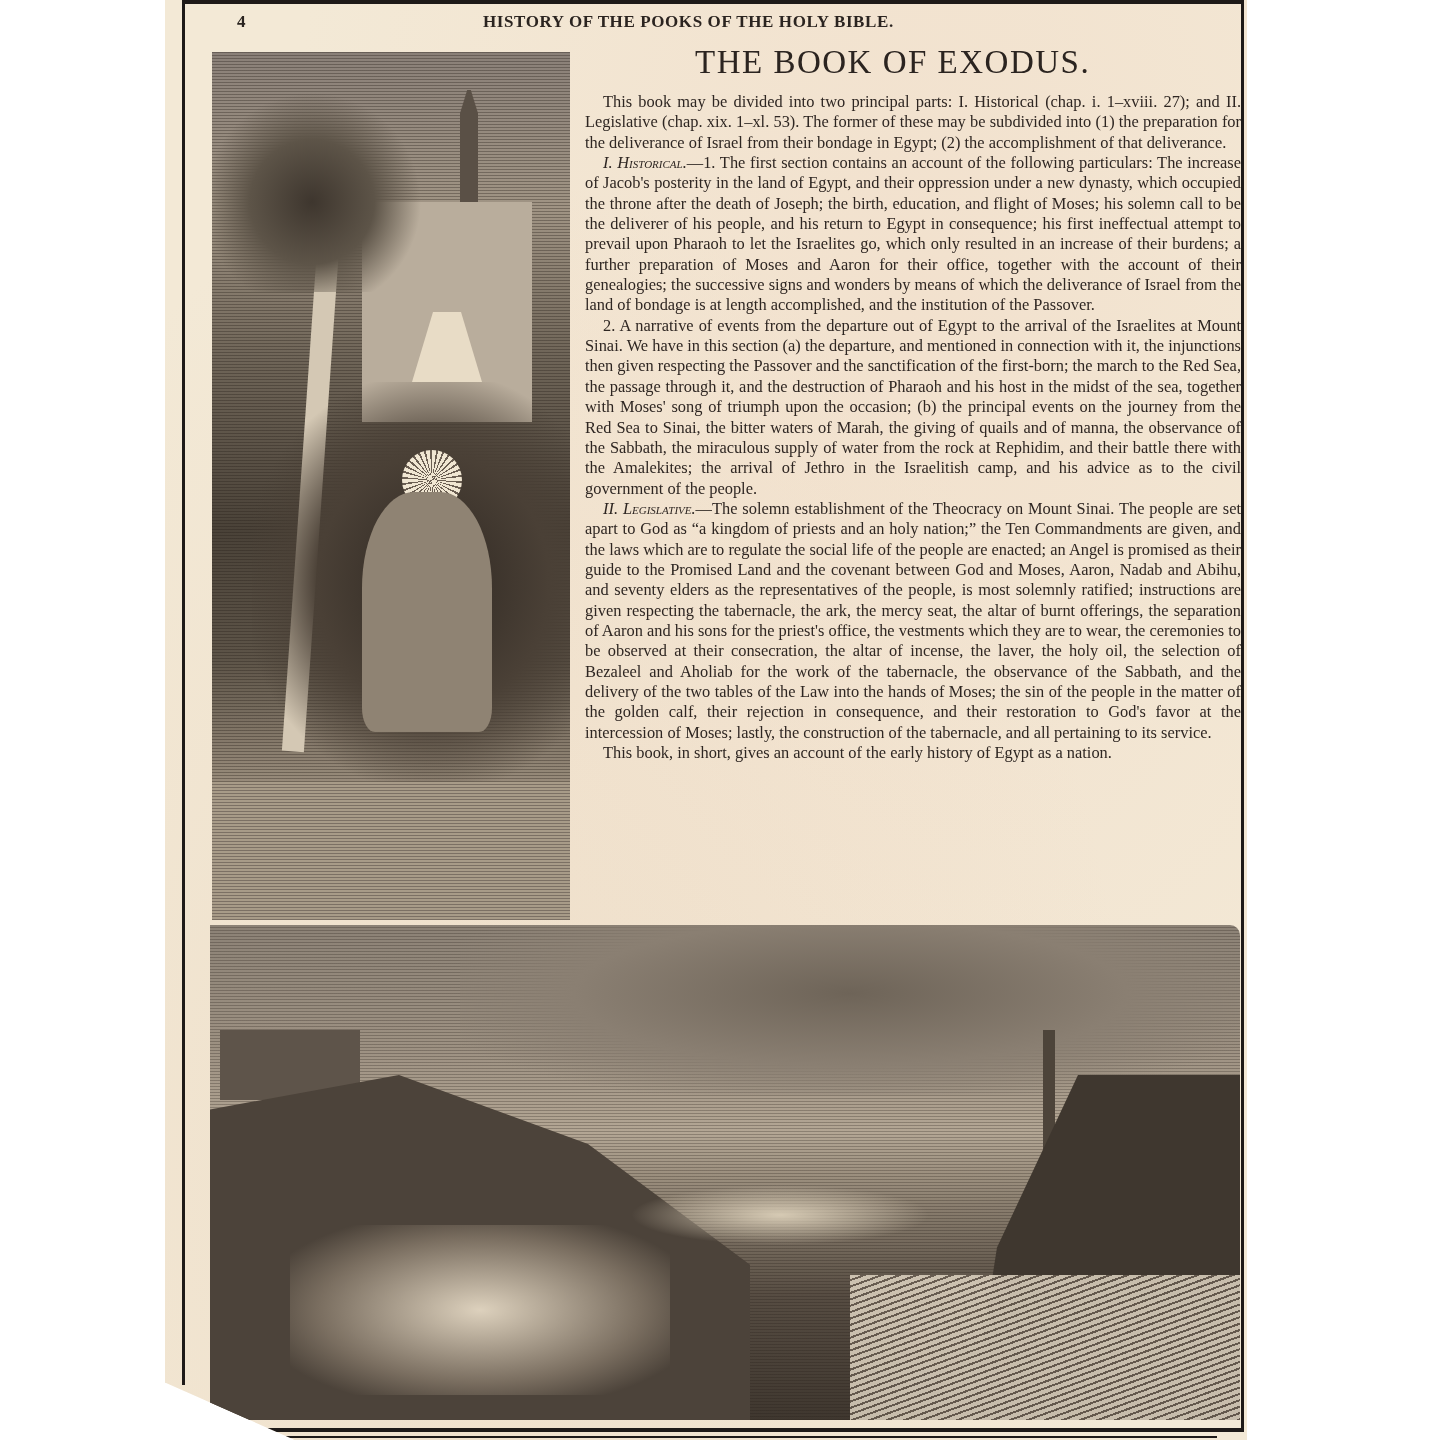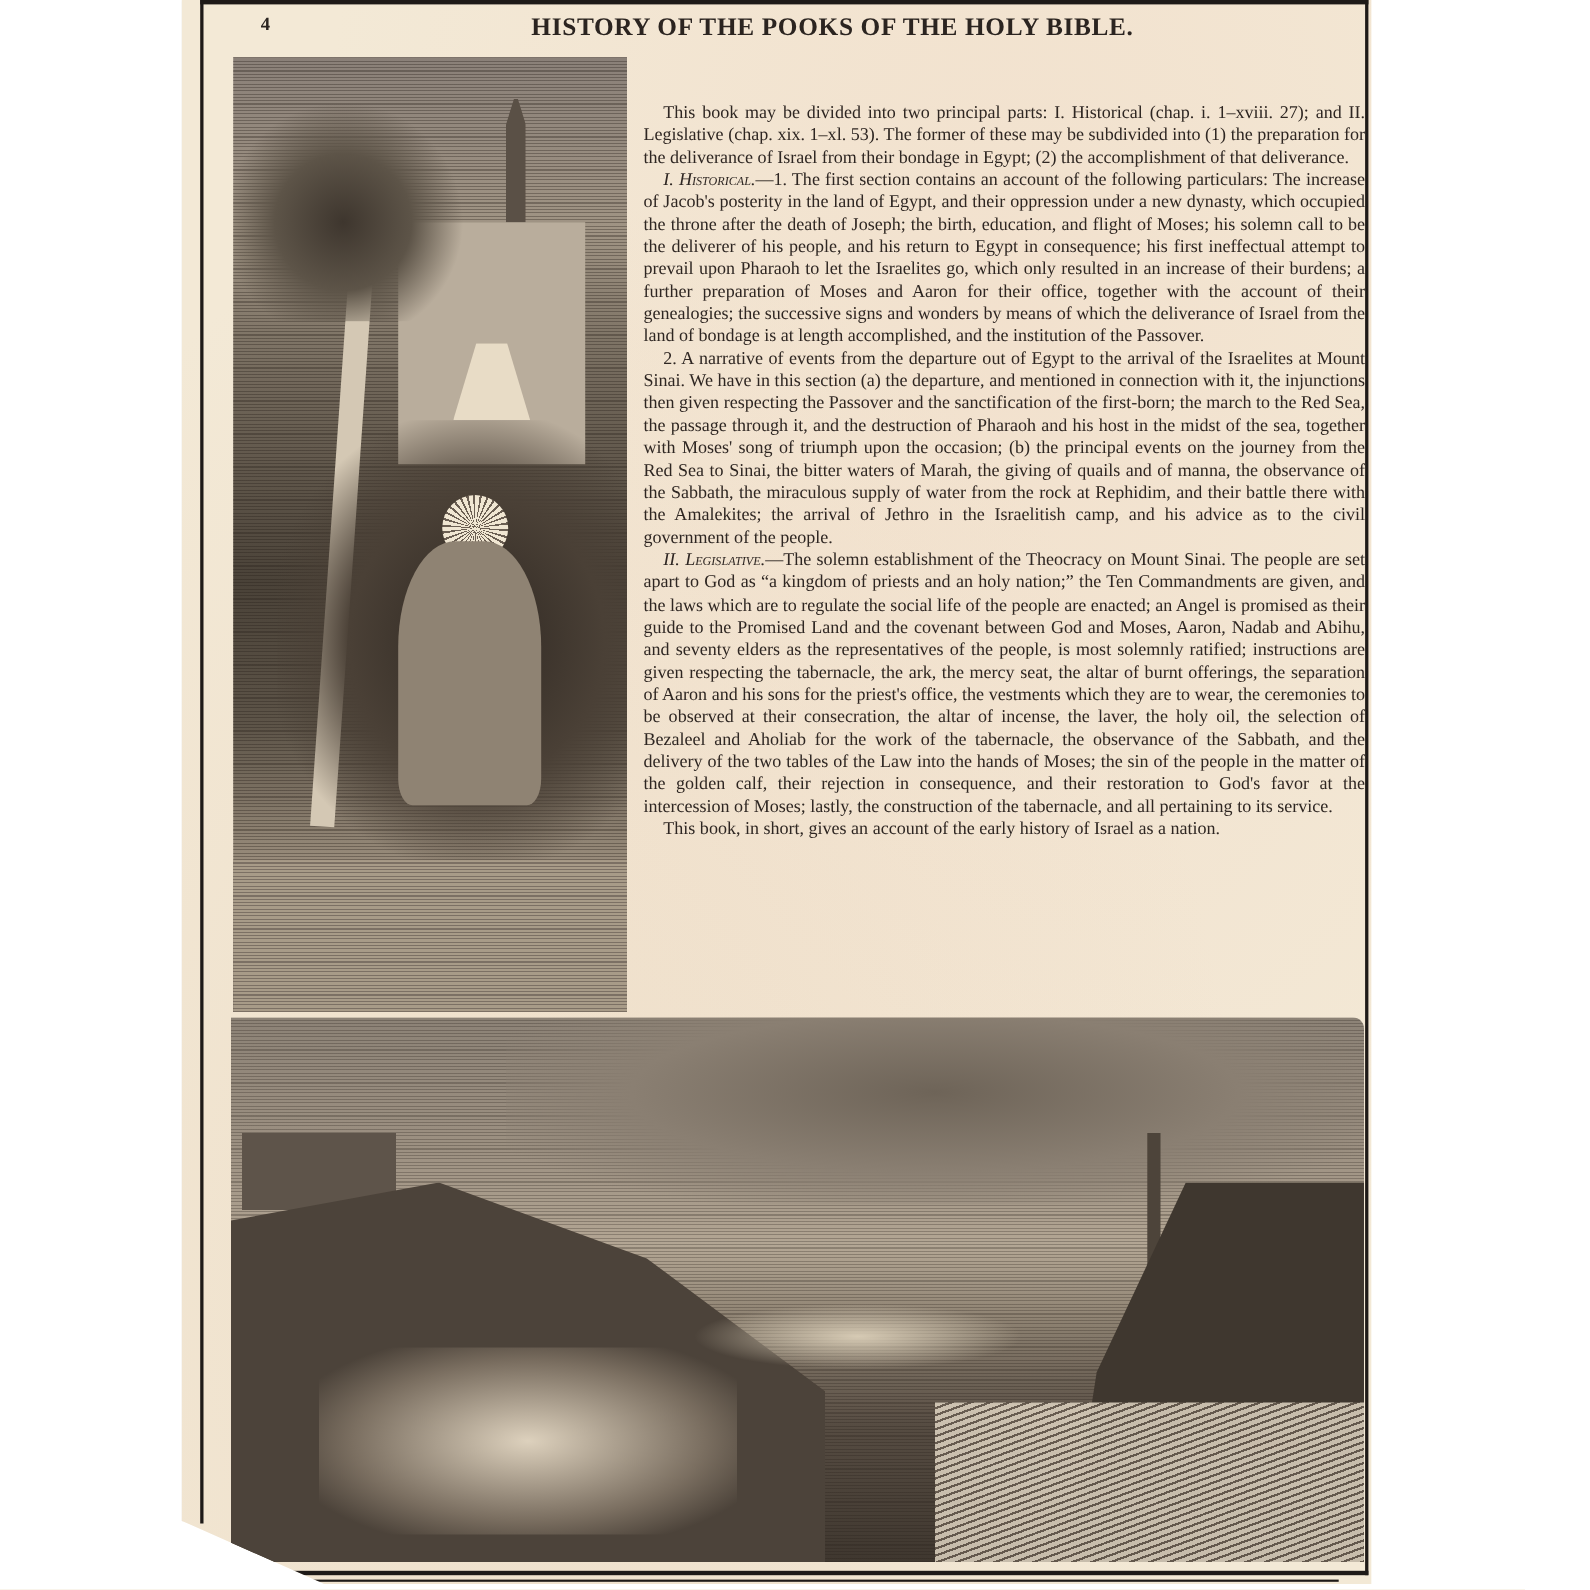--- a/index.html
+++ b/index.html
@@ -17,21 +17,21 @@
     clip-path: polygon(0 0, 100% 0, 100% 100%, 12% 100%, 0 96%);
   }
   .rule-top { position:absolute; left:17px; right:3px; top:0; height:4px; background:#1e1a18; }
   .rule-left { position:absolute; left:17px; top:0; width:3px; height:1385px; background:#1e1a18; }
   .rule-right { position:absolute; right:3px; top:0; width:3px; height:1432px; background:#1e1a18; }
   .rule-bottom { position:absolute; left:95px; right:3px; top:1428px; height:4px; background:#1e1a18; }
   .rule-bottom2 { position:absolute; left:90px; right:30px; top:1436px; height:2px; background:#1e1a18; }
 
   .page-num { position:absolute; left:72px; top:12px; font-size:17px; font-weight:bold; }
   .running-head {
-    position:absolute; left:318px; top:12px; font-size:23px; letter-spacing:0.6px;
+    position:absolute; left:318px; top:12px; font-size:17px; letter-spacing:0.6px;
     font-family:"Liberation Serif", serif; font-weight:bold; color:#2b2420;
   }
   .title {
     position:absolute; left:530px; top:44px; font-size:33px; letter-spacing:1.5px;
     font-family:"Liberation Serif", serif; font-weight:normal; color:#2b2420;
   }
   .body-text {
     position:absolute; left:420px; top:92px; width:656px;
     font-size:16.4px; line-height:20.35px; text-align:justify; color:#2e2622;
   }
@@ -82,27 +82,28 @@
 
     <div class="shape" style="left:40px;top:330px;width:330px;height:400px;background:radial-gradient(ellipse at 55% 50%, #2f2822 0%, #4a4036 45%, transparent 75%);"></div>
 
     <div class="shape" style="left:190px;top:398px;width:60px;height:60px;border-radius:50%;background:repeating-conic-gradient(#f0e6d2 0 8deg,#6a5e52 8deg 12deg);"></div>
 
     <div class="shape" style="left:150px;top:440px;width:130px;height:240px;background:#8f8373;border-radius:40% 40% 10% 10%;"></div>
 
     <div class="shape" style="left:0;top:730px;width:358px;height:138px;background:repeating-linear-gradient(0deg,#7c7064 0 1px,#a89b88 1px 3px);"></div>
   </div>
 
+  <div class="title">THE BOOK OF EXODUS.</div>
 
   <div class="body-text">
     <p><span>This book may be divided into two principal parts: I. Historical (chap. i. 1–xviii. 27); and II. Legislative (chap. xix. 1–xl. 53). The former of these may be subdivided into (1) the preparation for the deliverance of Israel from their bondage in Egypt; (2) the accomplishment of that deliverance.</span></p>
     <p><span class="sc">I. Historical.</span><span>—1. The first section contains an account of the following particulars: The increase of Jacob's posterity in the land of Egypt, and their oppression under a new dynasty, which occupied the throne after the death of Joseph; the birth, education, and flight of Moses; his solemn call to be the deliverer of his people, and his return to Egypt in consequence; his first ineffectual attempt to prevail upon Pharaoh to let the Israelites go, which only resulted in an increase of their burdens; a further preparation of Moses and Aaron for their office, together with the account of their genealogies; the successive signs and wonders by means of which the deliverance of Israel from the land of bondage is at length accomplished, and the institution of the Passover.</span></p>
     <p><span>2. A narrative of events from the departure out of Egypt to the arrival of the Israelites at Mount Sinai. We have in this section (a) the departure, and mentioned in connection with it, the injunctions then given respecting the Passover and the sanctification of the first-born; the march to the Red Sea, the passage through it, and the destruction of Pharaoh and his host in the midst of the sea, together with Moses' song of triumph upon the occasion; (b) the principal events on the journey from the Red Sea to Sinai, the bitter waters of Marah, the giving of quails and of manna, the observance of the Sabbath, the miraculous supply of water from the rock at Rephidim, and their battle there with the Amalekites; the arrival of Jethro in the Israelitish camp, and his advice as to the civil government of the people.</span></p>
     <p><span class="sc">II. Legislative.</span><span>—The solemn establishment of the Theocracy on Mount Sinai. The people are set apart to God as “a kingdom of priests and an holy nation;” the Ten Commandments are given, and the laws which are to regulate the social life of the people are enacted; an Angel is promised as their guide to the Promised Land and the covenant between God and Moses, Aaron, Nadab and Abihu, and seventy elders as the representatives of the people, is most solemnly ratified; instructions are given respecting the tabernacle, the ark, the mercy seat, the altar of burnt offerings, the separation of Aaron and his sons for the priest's office, the vestments which they are to wear, the ceremonies to be observed at their consecration, the altar of incense, the laver, the holy oil, the selection of Bezaleel and Aholiab for the work of the tabernacle, the observance of the Sabbath, and the delivery of the two tables of the Law into the hands of Moses; the sin of the people in the matter of the golden calf, their rejection in consequence, and their restoration to God's favor at the intercession of Moses; lastly, the construction of the tabernacle, and all pertaining to its service.</span></p>
-    <p><span>This book, in short, gives an account of the early history of Israel as a nation.</span></p>
+    <p><span>This book, in short, gives an account of the early history of Egypt as a nation.</span></p>
   </div>
 
   <div class="engraving eng2">
 
     <div class="shape" style="left:250px;top:0;width:780px;height:170px;background:radial-gradient(ellipse at 50% 40%, #6e6458 0%, #8a7f72 50%, transparent 80%);"></div>
 
     <div class="shape" style="left:10px;top:105px;width:140px;height:70px;background:#5e544a;"></div>
 
     <div class="shape" style="left:0;top:150px;width:540px;height:345px;background:#4c433a;clip-path:polygon(0 10%,35% 0,70% 20%,100% 55%,100% 100%,0 100%);"></div>
 

